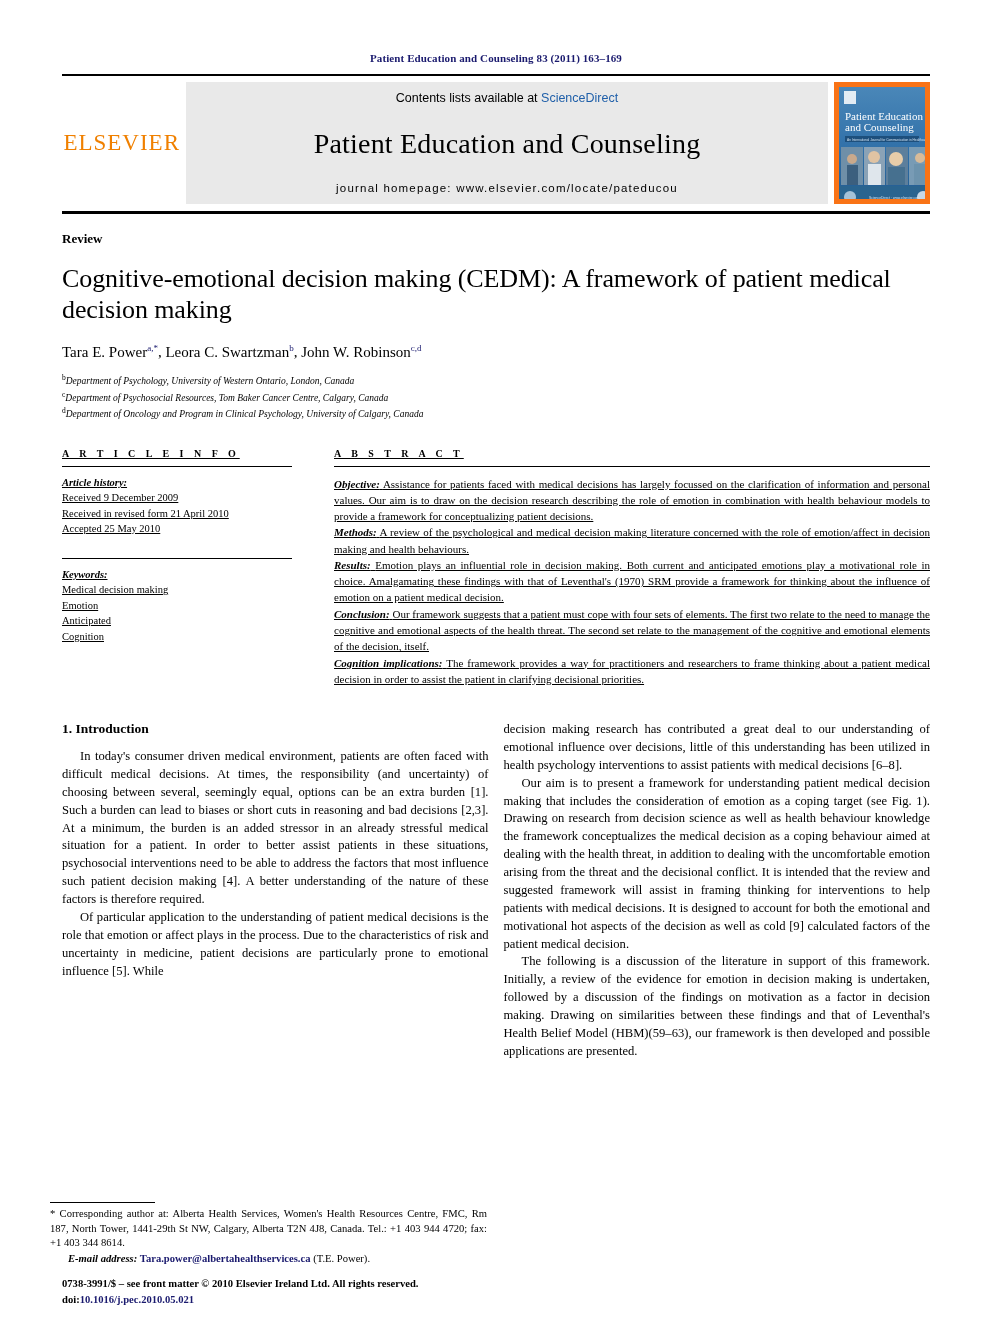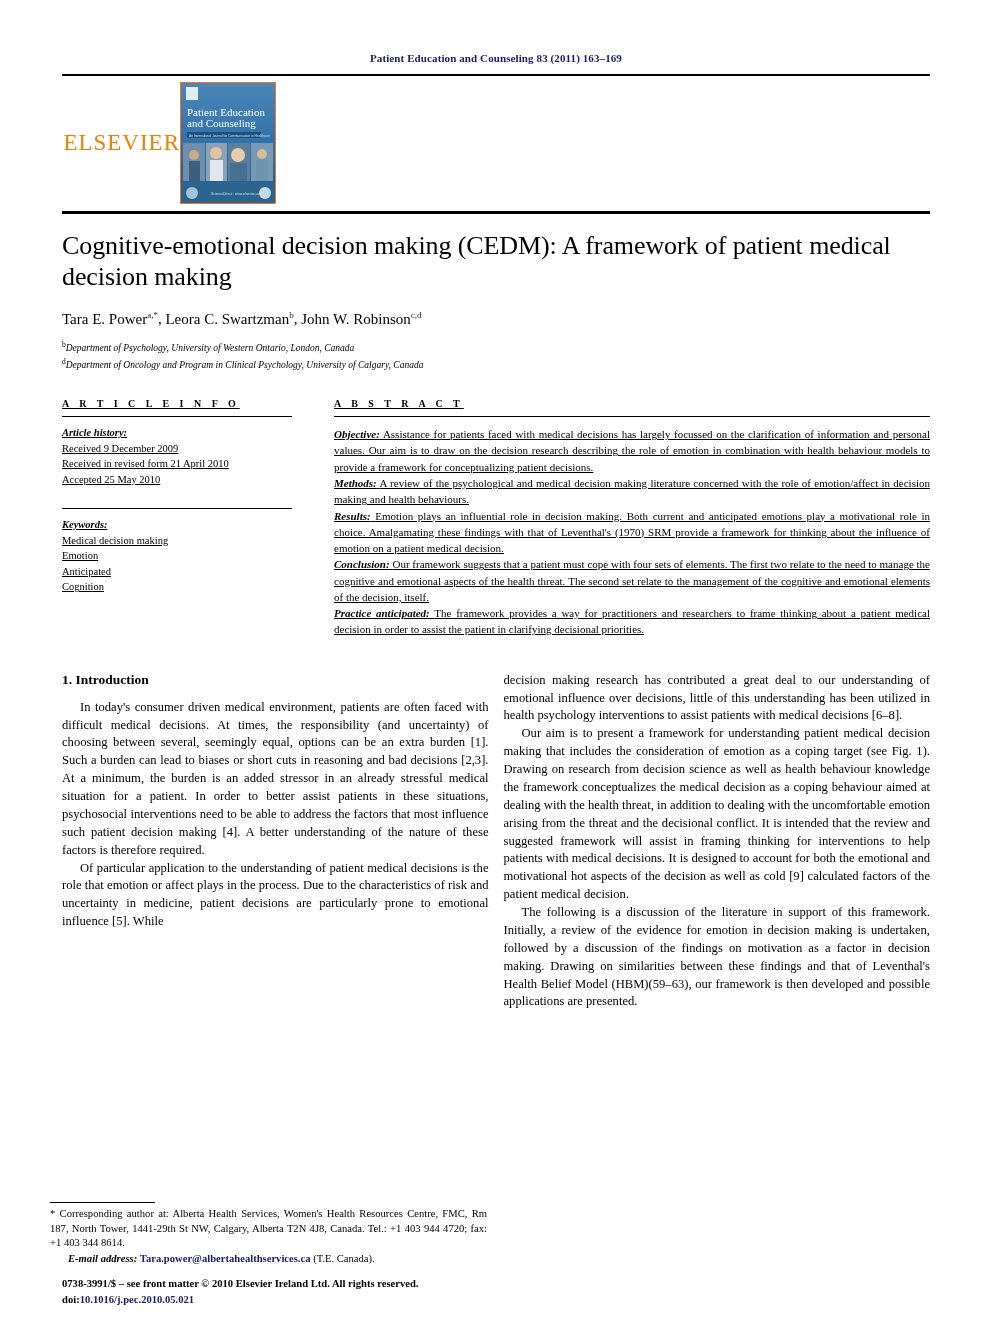--- a/index.html
+++ b/index.html
@@ -91,21 +91,21 @@
   }
   .journal-homepage {
     font-size: 11.5px;
     font-family: "Liberation Sans", sans-serif;
     letter-spacing: 1.2px;
     color: #000;
   }
   .cover-thumb {
     width: 96px;
     flex: 0 0 96px;
-    border: 1px solid #f97316;
+    border: 5px solid #f97316;
     box-sizing: border-box;
     position: relative;
     overflow: hidden;
     background: #2f6fa8;
   }
   .masthead-bottom-rule {
     border-top: 3px solid #000;
     margin-top: 7px;
   }
 
@@ -243,20 +243,28 @@
           <path d="M10 76 L96 76" stroke-width="1.4"></path>
           <path d="M16 70 q6 -7 12 0"></path>
           <path d="M30 72 q5 -6 10 0"></path>
           <path d="M68 71 q6 -7 12 0"></path>
           <path d="M82 73 q5 -5 9 0"></path>
         </g>
       </svg>
       <div class="elsevier-word">ELSEVIER</div>
     </div>
 
+    <div class="masthead-center">
+      <div class="contents-line">
+        <span>Contents lists available at</span>
+        <span class="sciencedirect-link">ScienceDirect</span>
+      </div>
+      <div class="journal-title">Patient Education and Counseling</div>
+      <div class="journal-homepage">journal homepage: www.elsevier.com/locate/pateducou</div>
+    </div>
 
     <div class="cover-thumb">
       <svg width="94" height="120" viewBox="0 0 94 120">
         <defs>
           <linearGradient id="cg" x1="0" y1="0" x2="0" y2="1">
             <stop offset="0%" stop-color="#4a87b8"></stop>
             <stop offset="55%" stop-color="#2f6fa8"></stop>
             <stop offset="100%" stop-color="#21588c"></stop>
           </linearGradient>
         </defs>
@@ -283,29 +291,31 @@
         <rect x="0" y="99" width="94" height="21" fill="#2a648f"></rect>
         <circle cx="11" cy="110" r="6" fill="#bcd2e4" opacity="0.85"></circle>
         <text x="30" y="112" fill="#cfe0ef" font-family="Liberation Sans, sans-serif" font-size="3.4">ScienceDirect · www.elsevier.com</text>
         <circle cx="84" cy="110" r="6" fill="#d8e4ef" opacity="0.9"></circle>
       </svg>
     </div>
   </div>
 
   <div class="masthead-bottom-rule"></div>
 
+  <div class="section-kind">Review</div>
 
   <h1 class="paper-title">Cognitive-emotional decision making (CEDM): A framework of patient medical decision making</h1>
 
   <div class="authors">
     <span><span>Tara E. Power</span><sup>a,*</sup></span><span>, </span><span><span>Leora C. Swartzman</span><sup>b</sup></span><span>, </span><span><span>John W. Robinson</span><sup>c,d</sup></span>
   </div>
 
   <div class="affils">
     <div><sup>b</sup><span>Department of Psychology, University of Western Ontario, London, Canada</span></div>
+    <div><sup>c</sup><span>Department of Psychosocial Resources, Tom Baker Cancer Centre, Calgary, Canada</span></div>
     <div><sup>d</sup><span>Department of Oncology and Program in Clinical Psychology, University of Calgary, Canada</span></div>
   </div>
 
   <div class="info-abstract">
 
     <div class="col-info">
       <div class="head-label">A R T I C L E  I N F O</div>
       <div class="thin-rule"></div>
       <div class="info-block">
         <div class="it">Article history:</div>
@@ -325,21 +335,21 @@
     </div>
 
     <div class="col-abstract">
       <div class="head-label">A B S T R A C T</div>
       <div class="abs-rule-top"></div>
       <div class="abstract-body">
         <p><span class="lead">Objective:</span> <span>Assistance for patients faced with medical decisions has largely focussed on the clarification of information and personal values. Our aim is to draw on the decision research describing the role of emotion in combination with health behaviour models to provide a framework for conceptualizing patient decisions.</span></p>
         <p><span class="lead">Methods:</span> <span>A review of the psychological and medical decision making literature concerned with the role of emotion/affect in decision making and health behaviours.</span></p>
         <p><span class="lead">Results:</span> <span>Emotion plays an influential role in decision making. Both current and anticipated emotions play a motivational role in choice. Amalgamating these findings with that of Leventhal's (1970) SRM provide a framework for thinking about the influence of emotion on a patient medical decision.</span></p>
         <p><span class="lead">Conclusion:</span> <span>Our framework suggests that a patient must cope with four sets of elements. The first two relate to the need to manage the cognitive and emotional aspects of the health threat. The second set relate to the management of the cognitive and emotional elements of the decision, itself.</span></p>
-        <p><span class="lead">Practice anticipated:</span> <span>The framework provides a way for practitioners and researchers to frame thinking about a patient medical decision in order to assist the patient in clarifying decisional priorities.</span></p>
+        <p><span class="lead">Cognition implications:</span> <span>The framework provides a way for practitioners and researchers to frame thinking about a patient medical decision in order to assist the patient in clarifying decisional priorities.</span></p>
       </div>
     </div>
   </div>
 
   <div class="body-columns">
     <div class="bcol">
       <div class="h2">1. Introduction</div>
       <div class="body-text">
         <p>In today's consumer driven medical environment, patients are often faced with difficult medical decisions. At times, the responsibility (and uncertainty) of choosing between several, seemingly equal, options can be an extra burden [1]. Such a burden can lead to biases or short cuts in reasoning and bad decisions [2,3]. At a minimum, the burden is an added stressor in an already stressful medical situation for a patient. In order to better assist patients in these situations, psychosocial interventions need to be able to address the factors that most influence such patient decision making [4]. A better understanding of the nature of these factors is therefore required.</p>
         <p>Of particular application to the understanding of patient medical decisions is the role that emotion or affect plays in the process. Due to the characteristics of risk and uncertainty in medicine, patient decisions are particularly prone to emotional influence [5]. While</p>
@@ -353,21 +363,21 @@
       </div>
     </div>
   </div>
 
   <div class="footnote-area">
     <div class="fn-rule"></div>
     <div class="footnote">* Corresponding author at: Alberta Health Services, Women's Health Resources Centre, FMC, Rm 187, North Tower, 1441-29th St NW, Calgary, Alberta T2N 4J8, Canada. Tel.: +1 403 944 4720; fax: +1 403 344 8614.</div>
     <div class="footnote fn-email">
       <span class="it">E-mail address:</span>
       <span class="mail">Tara.power@albertahealthservices.ca</span>
-      <span>(T.E. Canada).</span>
+      <span>(T.E. Power).</span>
     </div>
   </div>
 
   <div class="issn-block">
     <div>0738-3991/$ – see front matter © 2010 Elsevier Ireland Ltd. All rights reserved.</div>
     <div><span>doi:</span><span class="doi">10.1016/j.pec.2010.05.021</span></div>
   </div>
 
 </div>
 

